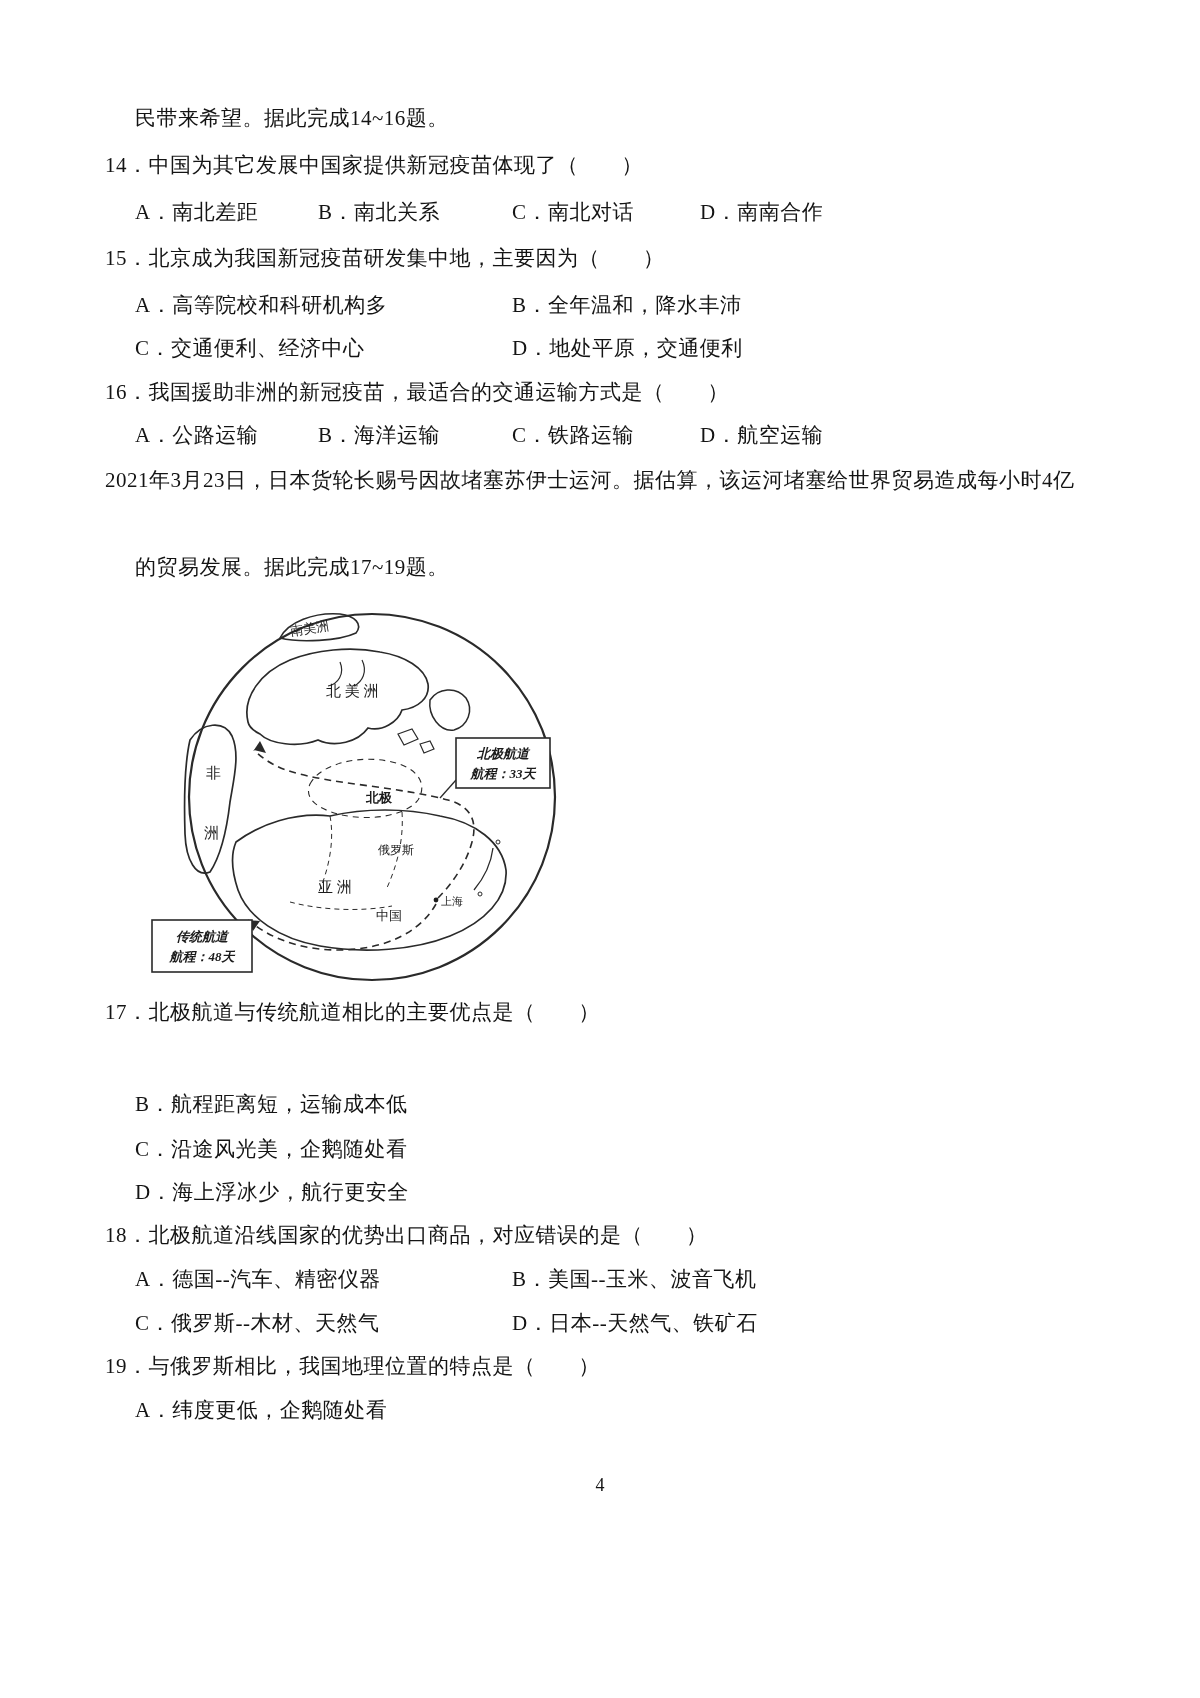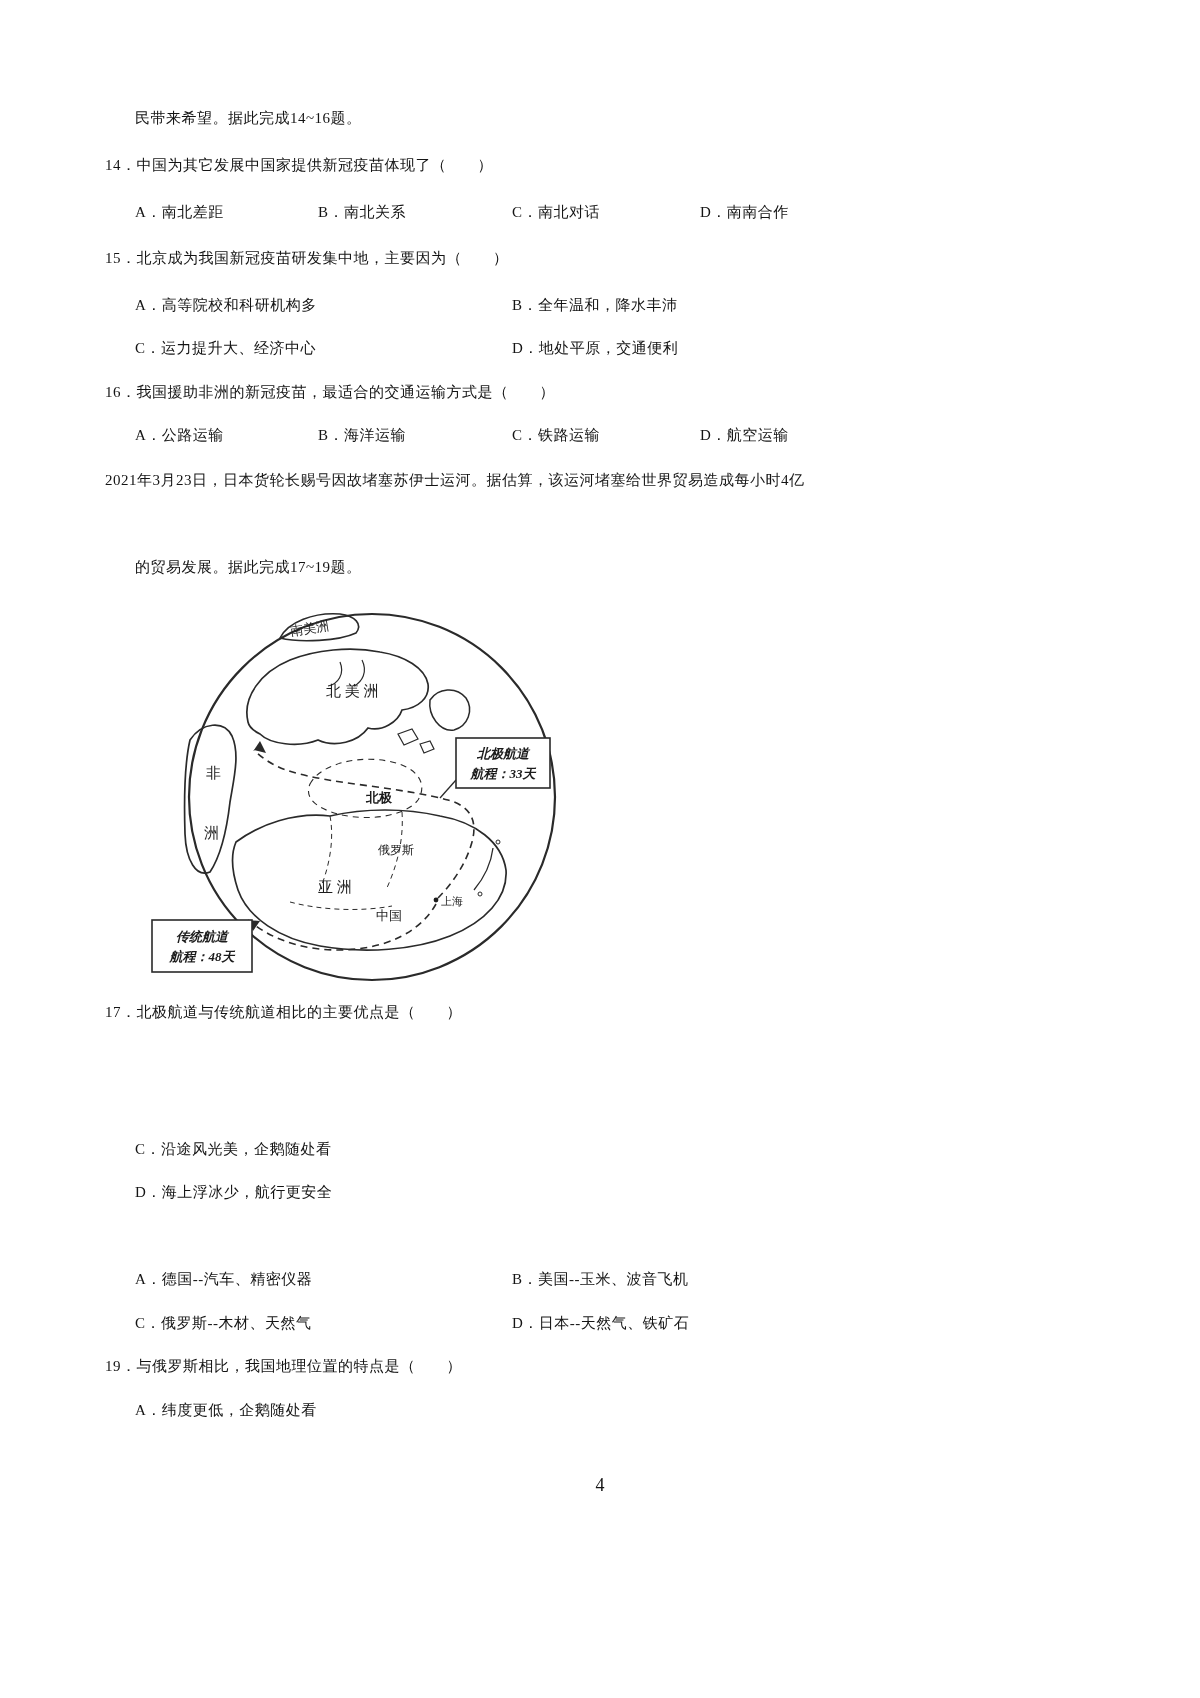--- a/index.html
+++ b/index.html
@@ -3,21 +3,21 @@
 <meta charset="utf-8">
 <style>
   html,body{margin:0;padding:0;}
   body{
     width:1200px;height:1698px;background:#ffffff;position:relative;
     font-family:"Liberation Serif","DejaVu Serif",serif;color:#141414;
     overflow:hidden;
   }
   .page{position:absolute;inset:0;}
   .line{
-    position:absolute;font-size:15px;line-height:30px;white-space:pre;
+    position:absolute;font-size:21px;line-height:30px;white-space:pre;
     letter-spacing:0.5px;
   }
   .page-num{
     position:absolute;left:0;width:100%;text-align:center;font-size:18px;
   }
   .map-wrap{position:absolute;left:130px;top:602px;width:460px;height:392px;}
   svg text{
     font-family:"Liberation Serif","DejaVu Serif",serif;fill:#1c1c1c;
   }
   .map-box-label{font-weight:bold;font-style:italic;}
@@ -31,21 +31,21 @@
 
   <div class="line" style="left:105px;top:150px">14．中国为其它发展中国家提供新冠疫苗体现了（　　）</div>
   <div class="line" style="left:135px;top:197px">A．南北差距</div>
   <div class="line" style="left:318px;top:197px">B．南北关系</div>
   <div class="line" style="left:512px;top:197px">C．南北对话</div>
   <div class="line" style="left:700px;top:197px">D．南南合作</div>
 
   <div class="line" style="left:105px;top:243px">15．北京成为我国新冠疫苗研发集中地，主要因为（　　）</div>
   <div class="line" style="left:135px;top:290px">A．高等院校和科研机构多</div>
   <div class="line" style="left:512px;top:290px">B．全年温和，降水丰沛</div>
-  <div class="line" style="left:135px;top:333px">C．运力提升大、经济中心</div>
+  <div class="line" style="left:135px;top:333px">C．交通便利、经济中心</div>
   <div class="line" style="left:512px;top:333px">D．地处平原，交通便利</div>
 
   <div class="line" style="left:105px;top:377px">16．我国援助非洲的新冠疫苗，最适合的交通运输方式是（　　）</div>
   <div class="line" style="left:135px;top:420px">A．公路运输</div>
   <div class="line" style="left:318px;top:420px">B．海洋运输</div>
   <div class="line" style="left:512px;top:420px">C．铁路运输</div>
   <div class="line" style="left:700px;top:420px">D．航空运输</div>
 
   <div class="line" style="left:105px;top:465px">2021年3月23日，日本货轮长赐号因故堵塞苏伊士运河。据估算，该运河堵塞给世界贸易造成每小时4亿</div>
   <div class="line" style="left:135px;top:552px">的贸易发展。据此完成17~19题。</div>
@@ -101,23 +101,25 @@
       <text x="373" y="156" font-size="13" text-anchor="middle" class="map-box-label">北极航道</text>
       <text x="373" y="176" font-size="13" text-anchor="middle" class="map-box-label">航程：33天</text>
 
       <rect x="22" y="318" width="100" height="52" fill="#ffffff" stroke="#2a2a2a" stroke-width="1.6"></rect>
       <text x="72" y="339" font-size="13" text-anchor="middle" class="map-box-label">传统航道</text>
       <text x="72" y="359" font-size="13" text-anchor="middle" class="map-box-label">航程：48天</text>
     </svg>
   </div>
 
   <div class="line" style="left:105px;top:997px">17．北极航道与传统航道相比的主要优点是（　　）</div>
+  <div class="line" style="left:135px;top:1089px">B．航程距离短，运输成本低</div>
   <div class="line" style="left:135px;top:1177px">D．海上浮冰少，航行更安全</div>
   <div class="line" style="left:135px;top:1134px">C．沿途风光美，企鹅随处看</div>
 
+  <div class="line" style="left:105px;top:1220px">18．北极航道沿线国家的优势出口商品，对应错误的是（　　）</div>
   <div class="line" style="left:135px;top:1264px">A．德国--汽车、精密仪器</div>
   <div class="line" style="left:512px;top:1264px">B．美国--玉米、波音飞机</div>
   <div class="line" style="left:135px;top:1308px">C．俄罗斯--木材、天然气</div>
   <div class="line" style="left:512px;top:1308px">D．日本--天然气、铁矿石</div>
 
   <div class="line" style="left:105px;top:1351px">19．与俄罗斯相比，我国地理位置的特点是（　　）</div>
   <div class="line" style="left:135px;top:1395px">A．纬度更低，企鹅随处看</div>
 
   <div class="page-num" style="top:1475px">4</div>
 

